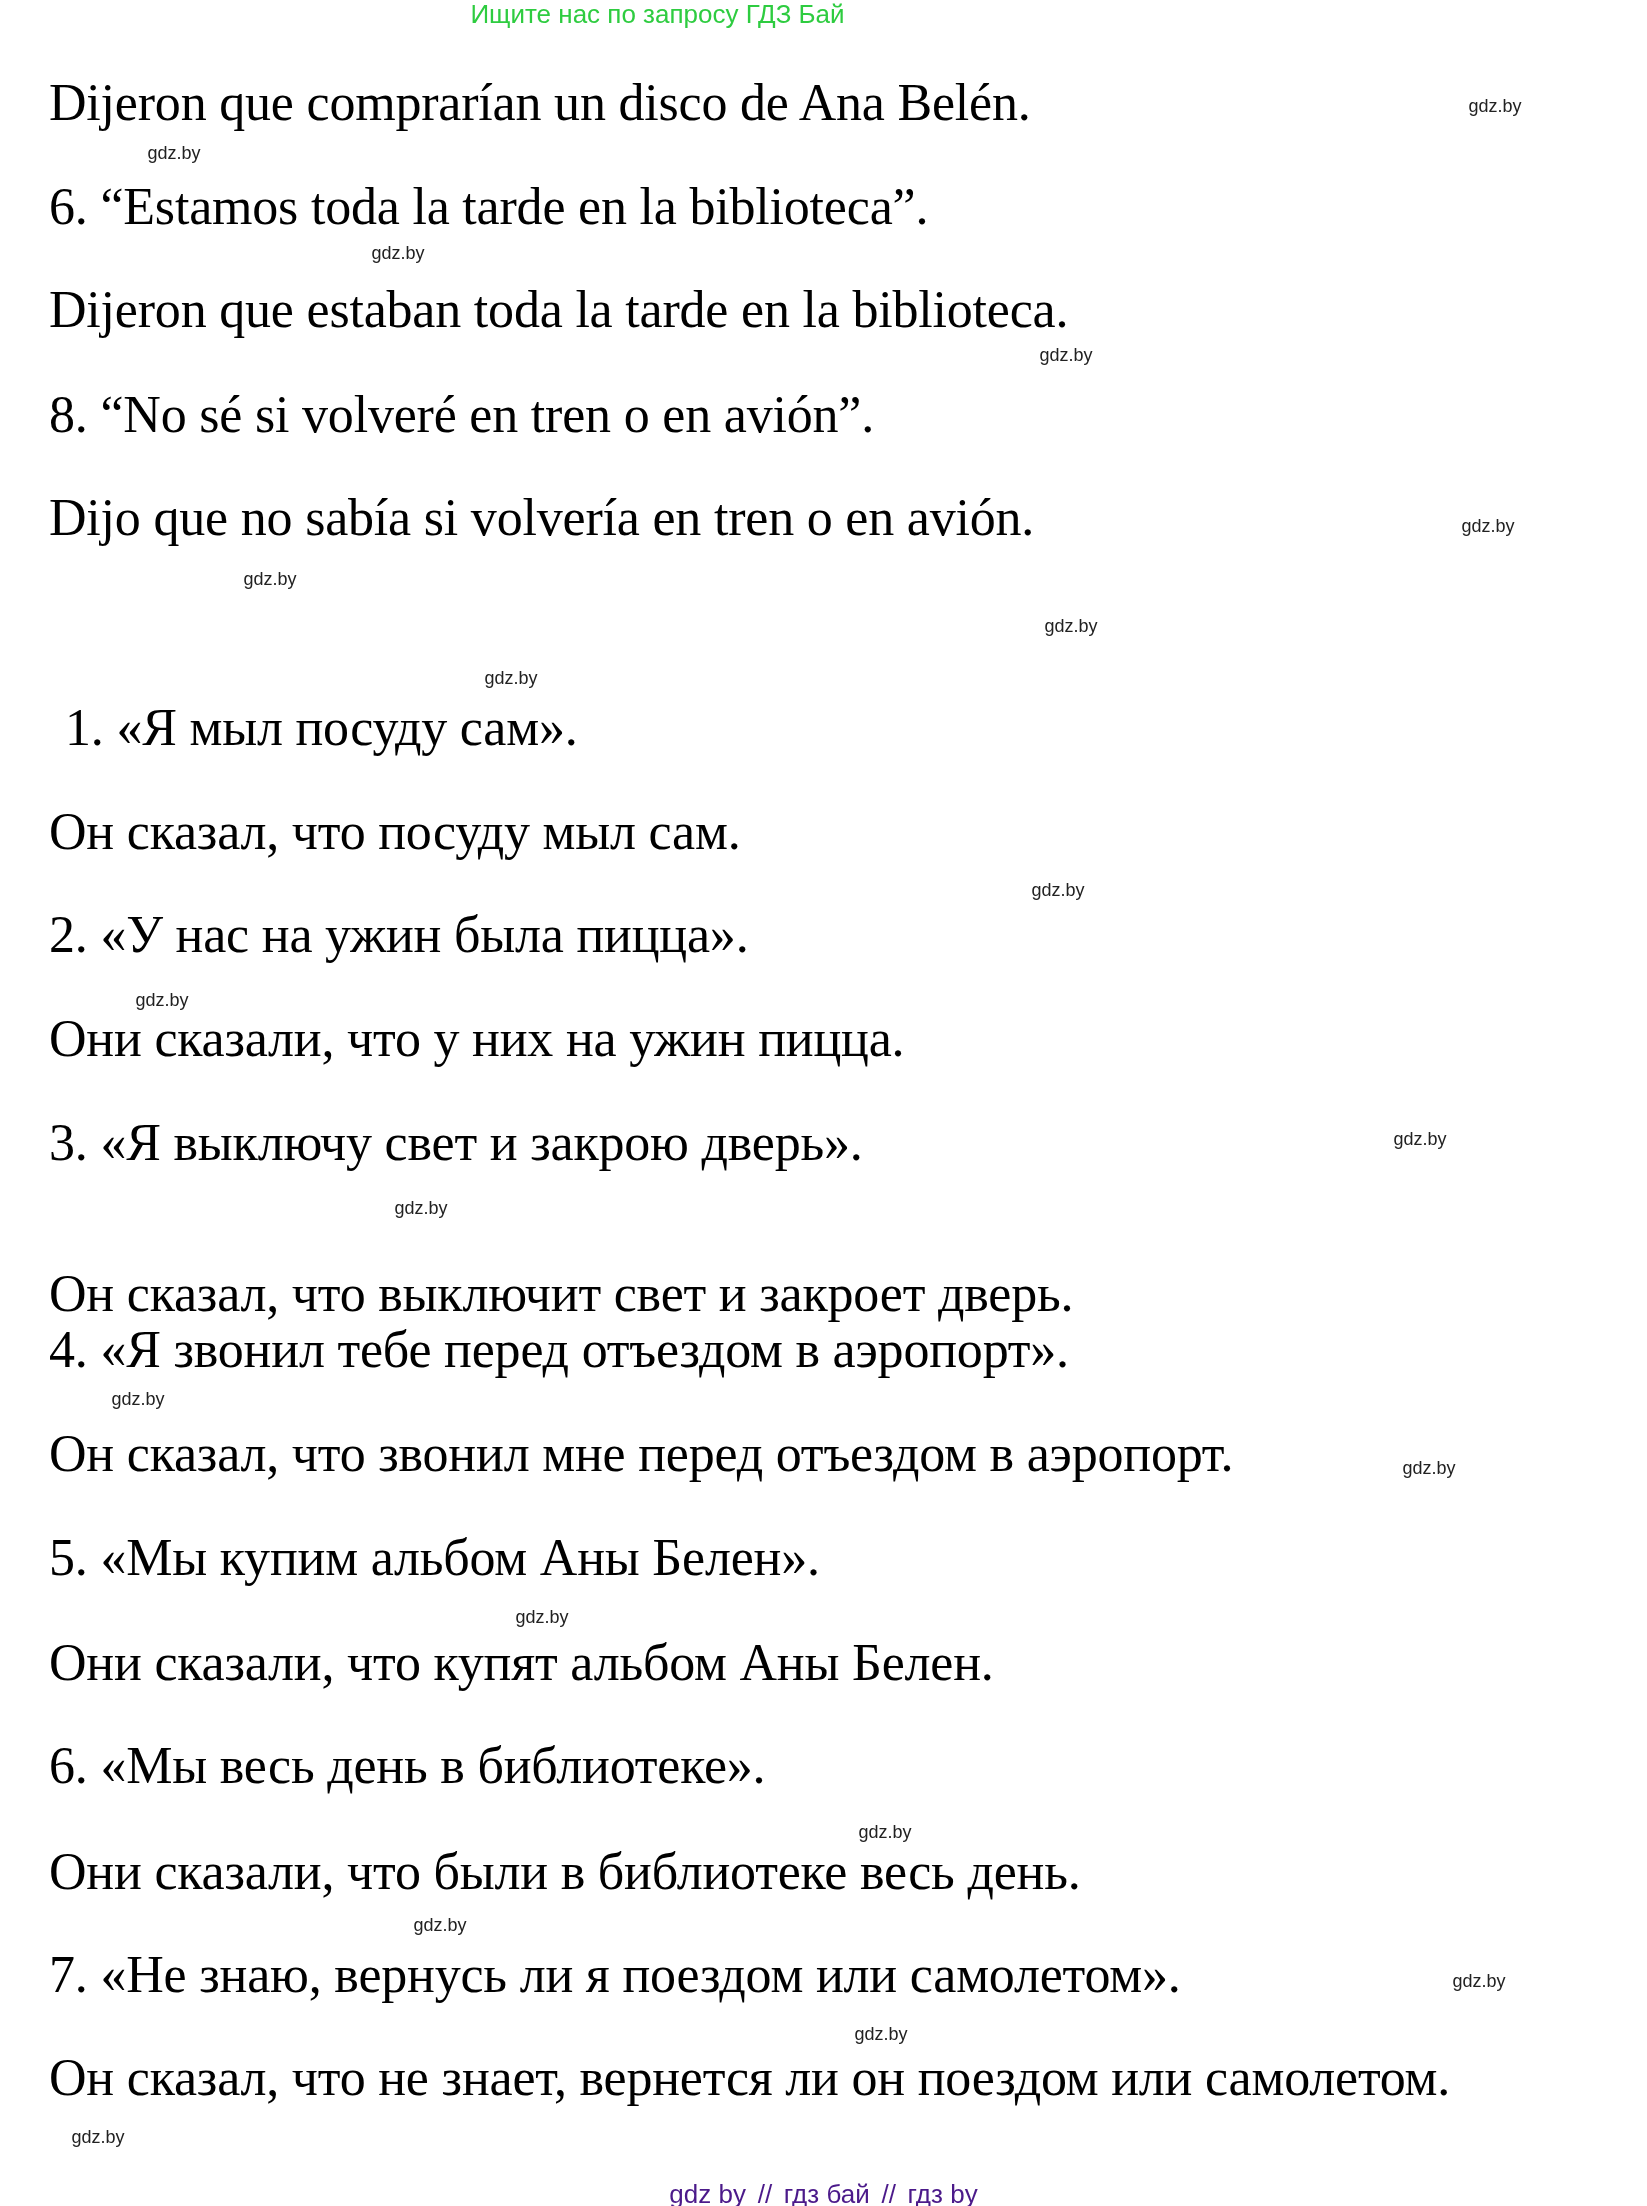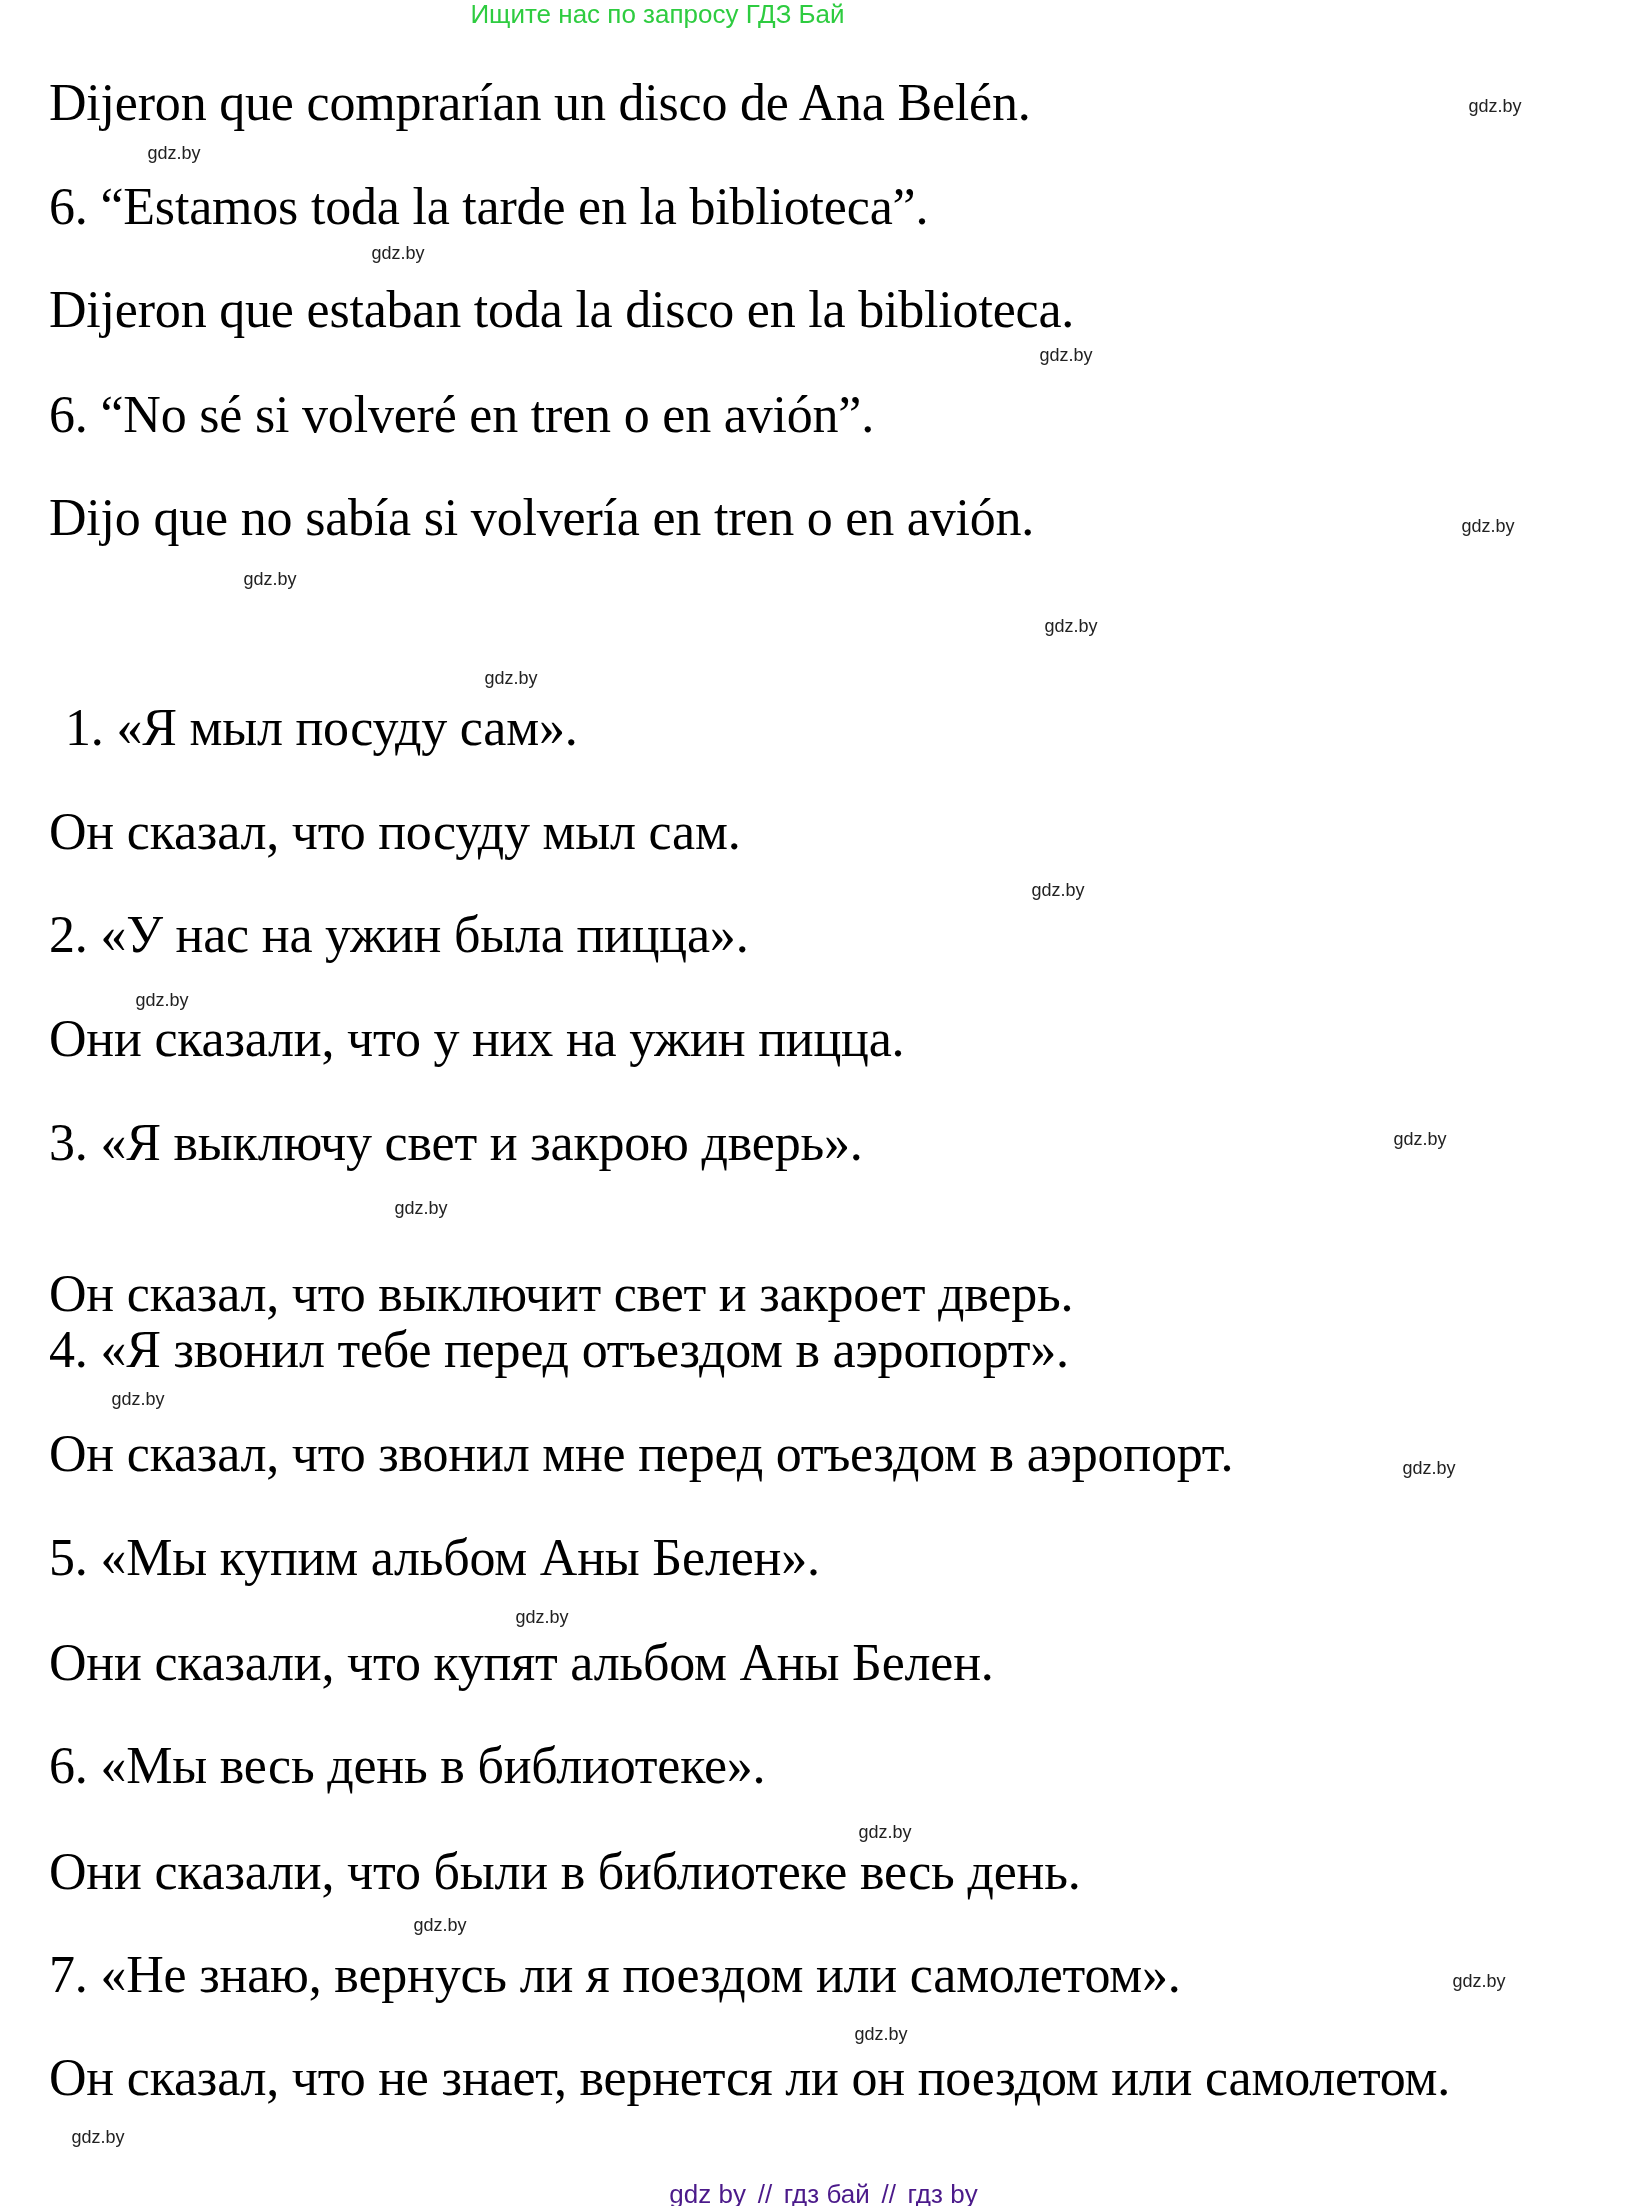--- a/index.html
+++ b/index.html
@@ -28,22 +28,22 @@
   .footer span.sep { padding: 0 11.7px; }
 </style>
 </head>
 <body>
 
 <div class="header">Ищите нас по запросу ГДЗ Бай</div>
 
 <div id="content">
     <div class="line" style="top: 102px;">Dijeron que comprarían un disco de Ana Belén.</div>
     <div class="line" style="top: 206px;">6. “Estamos toda la tarde en la biblioteca”.</div>
-    <div class="line" style="top: 309px;">Dijeron que estaban toda la disco en la biblioteca.</div>
-    <div class="line" style="top: 414px;">6. “No sé si volveré en tren o en avión”.</div>
+    <div class="line" style="top: 309px;">Dijeron que estaban toda la tarde en la biblioteca.</div>
+    <div class="line" style="top: 414px;">8. “No sé si volveré en tren o en avión”.</div>
     <div class="line" style="top: 517px;">Dijo que no sabía si volvería en tren o en avión.</div>
     <div class="line" style="top: 727px; margin-left: 16px;">1. «Я мыл посуду сам».</div>
     <div class="line" style="top: 831px;">Он сказал, что посуду мыл сам.</div>
     <div class="line" style="top: 934px;">2. «У нас на ужин была пицца».</div>
     <div class="line" style="top: 1038px;">Они сказали, что у них на ужин пицца.</div>
     <div class="line" style="top: 1142px;">3. «Я выключу свет и закрою дверь».</div>
     <div class="line" style="top: 1293px;">Он сказал, что выключит свет и закроет дверь.</div>
     <div class="line" style="top: 1349px;">4. «Я звонил тебе перед отъездом в аэропорт».</div>
     <div class="line" style="top: 1453px;">Он сказал, что звонил мне перед отъездом в аэропорт.</div>
     <div class="line" style="top: 1557px;">5. «Мы купим альбом Аны Белен».</div>

